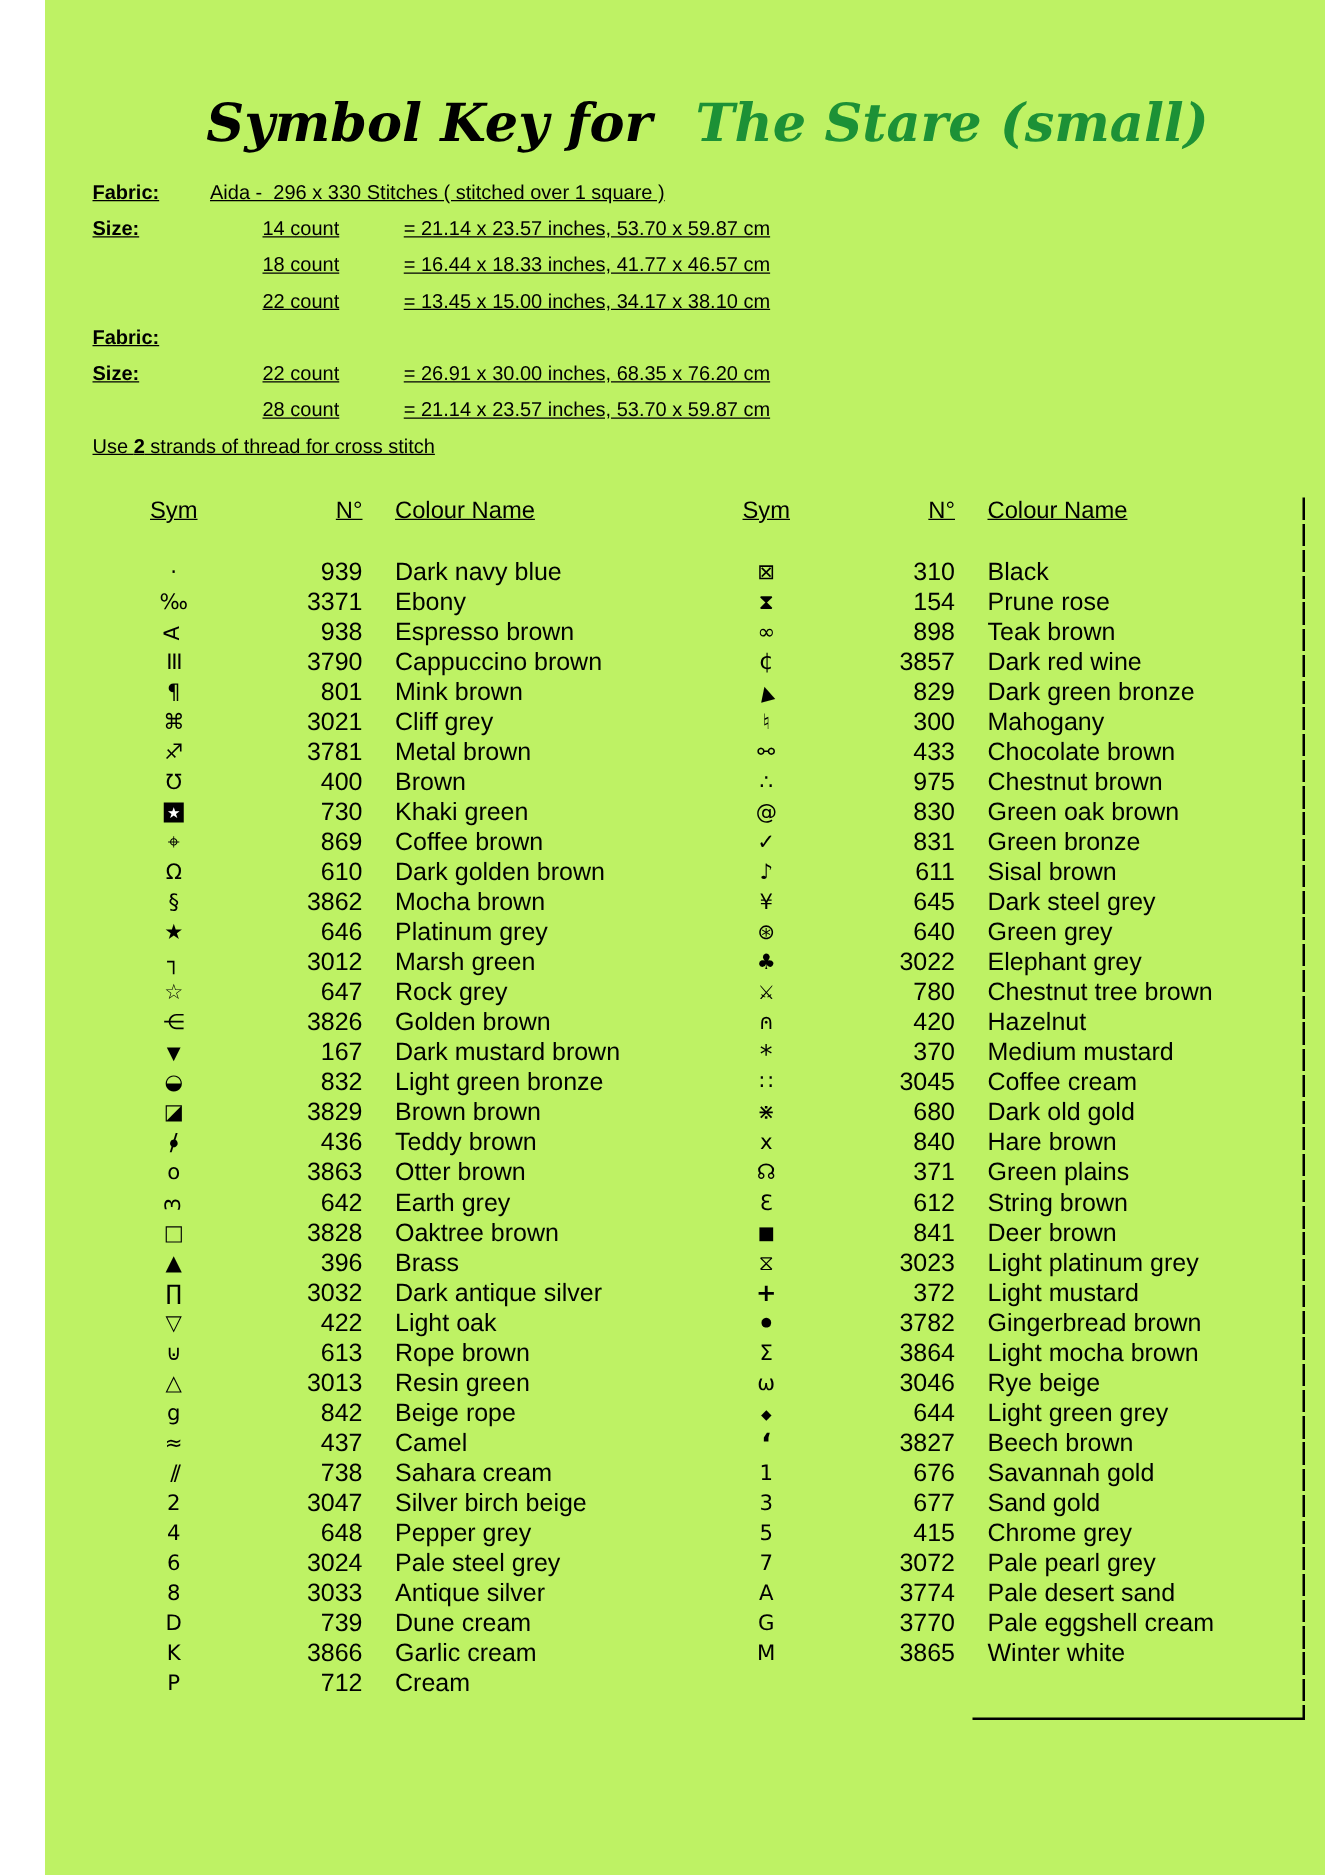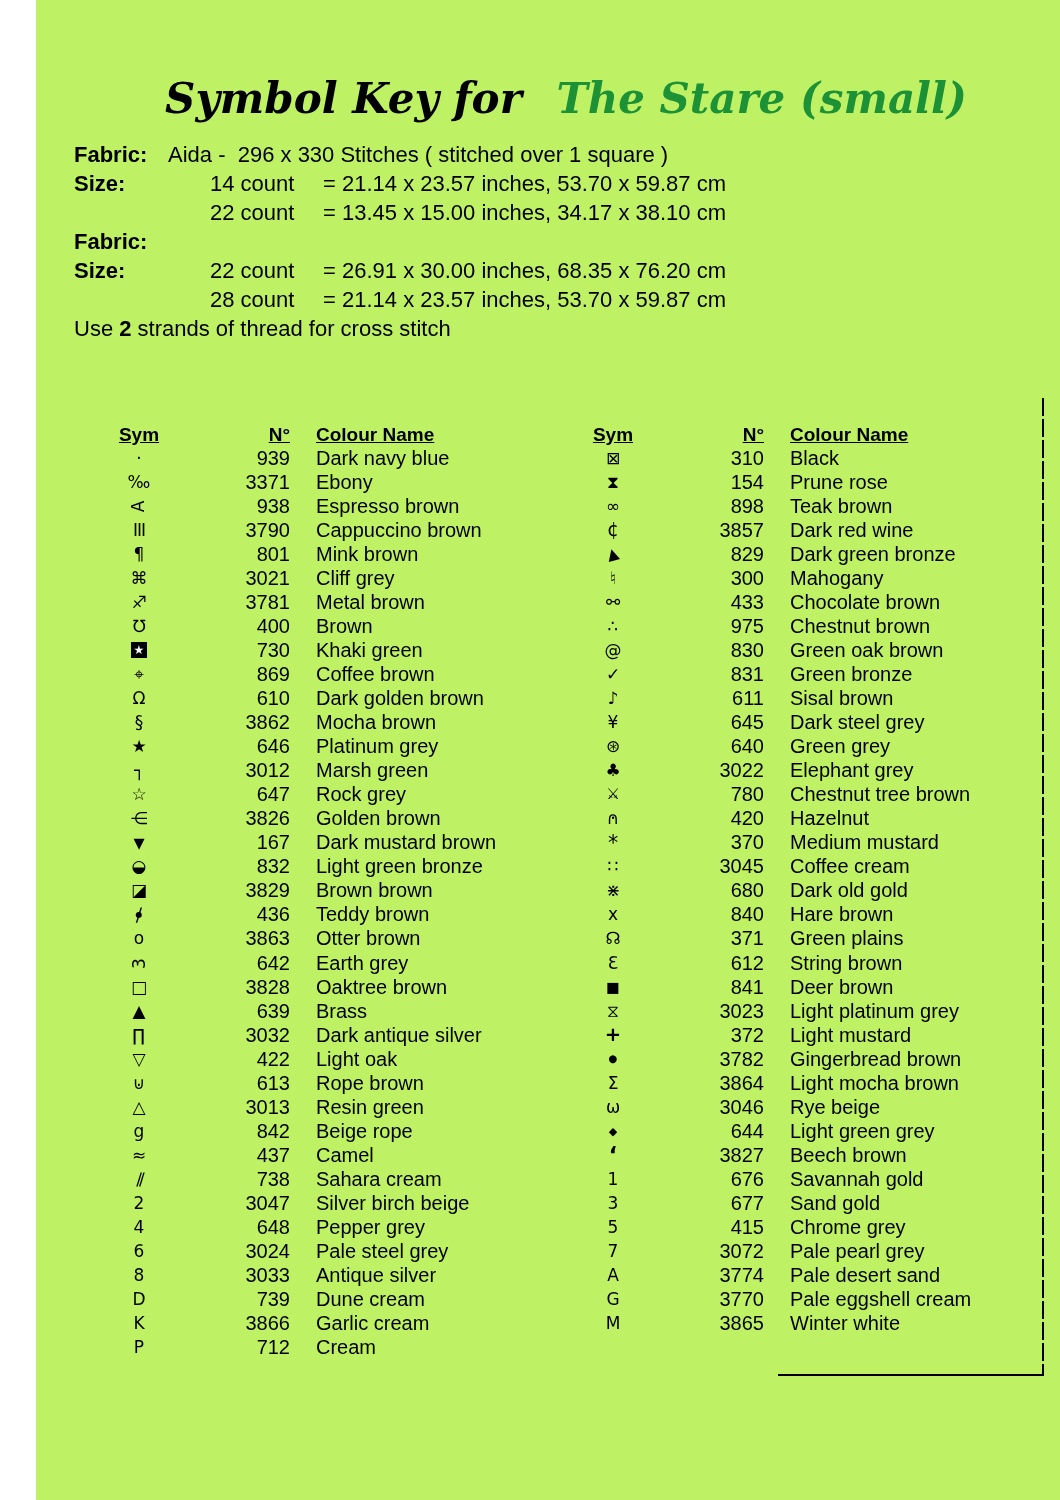--- a/index.html
+++ b/index.html
@@ -5,32 +5,32 @@
   html,body{margin:0;padding:0;background:#fff;}
   .page{position:relative;width:1060px;height:1500px;background:#bef264;overflow:hidden;
         font-family:"Liberation Sans",sans-serif;color:#000;margin-left:36px;}
 
   
   .title{position:absolute;top:74px;left:0;width:100%;text-align:center;white-space:nowrap;
          font-family:"DejaVu Serif",serif;font-style:italic;font-weight:bold;font-size:42px;}
   .title .t2{margin-left:20px;}
 
   
-  .info{position:absolute;left:38px;top:140px;font-size:22px;line-height:29px;}
+  .info{position:absolute;left:38px;top:140px;font-size:16px;line-height:29px;text-decoration:underline;}
   .info-row{display:flex;}
   .info-row span,.usage span,.usage b{white-space:pre;}
   .lbl{display:inline-block;width:94px;font-weight:bold;}
   .count{display:inline-block;width:113px;margin-left:42px;}
   .usage{margin-top:0;}
 
   
   .key{position:absolute;top:398px;}
   .key-left{left:64px;}
   .key-right{left:538px;}
-  .hdr{display:flex;font-size:19px;height:48px;align-items:flex-end;font-weight:bold;}
+  .hdr{display:flex;font-size:19px;height:48px;align-items:flex-start;}
   .h-sym{width:78px;text-align:center;text-decoration:underline;}
   .h-num{width:112px;text-align:right;text-decoration:underline;}
   .h-name{margin-left:26px;text-decoration:underline;}
   .row{display:flex;height:24.05px;align-items:center;font-size:20px;}
   .c-sym{width:78px;display:flex;justify-content:center;align-items:center;position:relative;
          font-family:"DejaVu Sans",sans-serif;font-size:17px;}
   .c-sym .g{display:inline-block;line-height:1;}
   .c-sym .g.inv{background:#000;color:#fff;width:16px;height:16px;display:inline-flex;
                 align-items:center;justify-content:center;font-size:12px;}
   .c-sym .ov{position:absolute;left:0;top:0;width:78px;height:100%;display:flex;
@@ -59,20 +59,25 @@
           <span class="lbl">Fabric:</span>
           <span>Aida -  296 x 330 Stitches ( stitched over 1 square )</span>
         </div>
         <div class="info-row">
           <span class="lbl">Size:</span>
           <span class="count">14 count</span>
           <span>= 21.14 x 23.57 inches, 53.70 x 59.87 cm</span>
         </div>
         <div class="info-row">
           <span class="lbl"></span>
+          <span class="count">18 count</span>
+          <span>= 16.44 x 18.33 inches, 41.77 x 46.57 cm</span>
+        </div>
+        <div class="info-row">
+          <span class="lbl"></span>
           <span class="count">22 count</span>
           <span>= 13.45 x 15.00 inches, 34.17 x 38.10 cm</span>
         </div>
         <div class="info-row">
           <span class="lbl">Fabric:</span>
         </div>
         <div class="info-row">
           <span class="lbl">Size:</span>
           <span class="count">22 count</span>
           <span>= 26.91 x 30.00 inches, 68.35 x 76.20 cm</span>
@@ -254,21 +259,21 @@
           <div class="c-sym">
             <span class="g">□</span>
           </div>
           <div class="c-num">3828</div>
           <div class="c-name">Oaktree brown</div>
         </div>
         <div class="row">
           <div class="c-sym">
             <span class="g">▲</span>
           </div>
-          <div class="c-num">639</div>
+          <div class="c-num">396</div>
           <div class="c-name">Brass</div>
         </div>
         <div class="row">
           <div class="c-sym">
             <span class="g">∏</span>
           </div>
           <div class="c-num">3032</div>
           <div class="c-name">Dark antique silver</div>
         </div>
         <div class="row">

